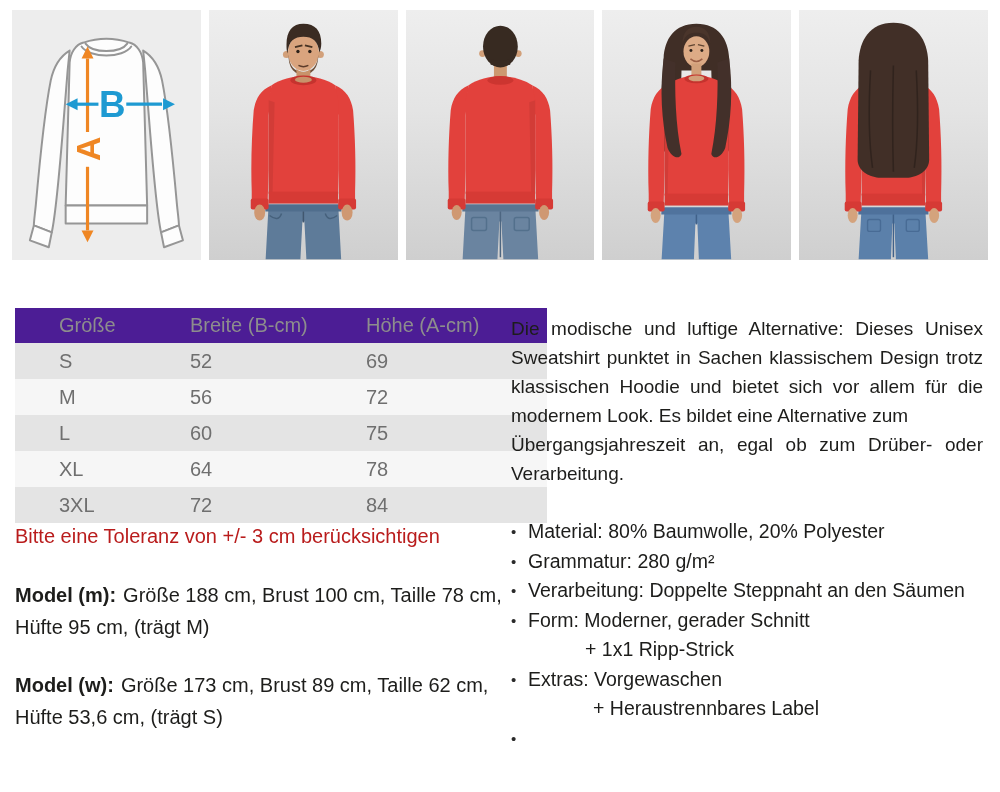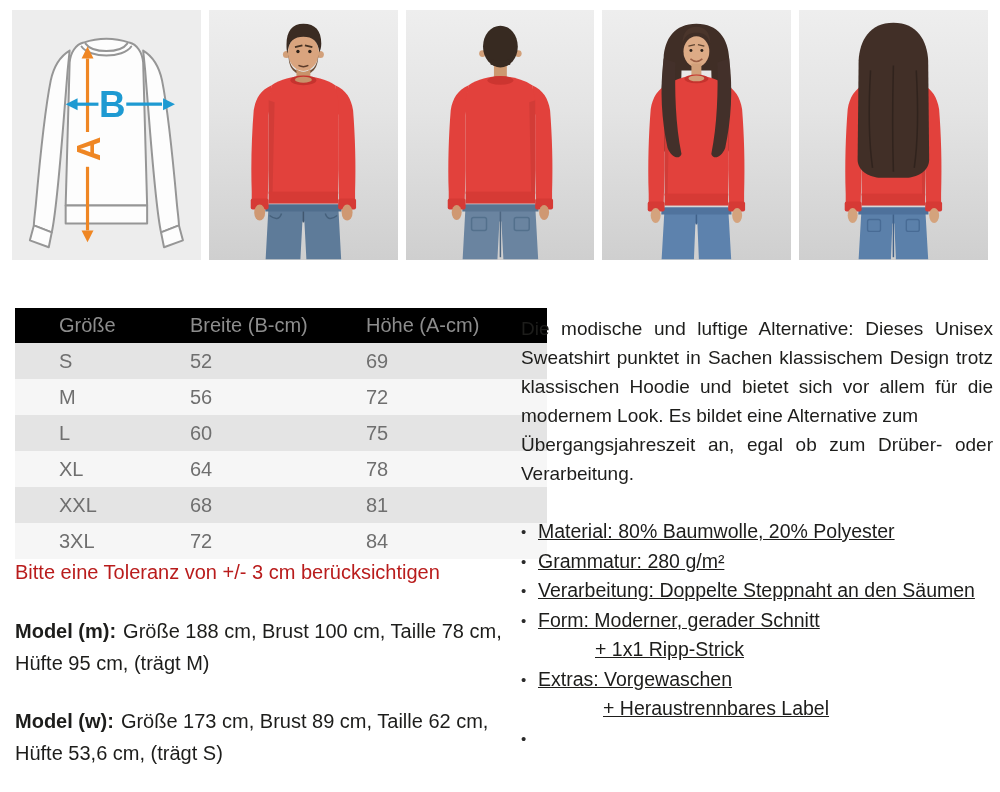--- a/index.html
+++ b/index.html
@@ -10,46 +10,46 @@
   }
   
   .top-row{display:flex;gap:8px;margin:10px 12px 0 12px;height:250px;}
   .tile{flex:1 1 0;height:250px;overflow:hidden;}
   .tile svg{width:100%;height:100%;display:block;}
   .diagram-tile{background:#ededed;}
   .photo-tile{background:linear-gradient(180deg,#eeeeee 0%,#e4e4e4 40%,#cfcfcf 100%);}
   
   .content{display:flex;margin:48px 0 0 15px;}
   .left-col{width:488px;flex:0 0 488px;}
-  .right-col{width:472px;flex:0 0 472px;margin-left:18px;padding-top:6px;}
+  .right-col{width:472px;flex:0 0 472px;margin-left:8px;padding-top:6px;}
   
   table.size{border-collapse:collapse;width:488px;font-size:20px;table-layout:fixed;}
   table.size th,table.size td{font-weight:normal;text-align:left;padding:0;height:36px;}
   table.size th{height:35px;color:#8d8d8d;}
   table.size td{color:#6f6f6f;}
   .cc1{width:131px;padding-left:44px !important;}
   .cc2{width:176px;}
   .cc3{width:181px;}
-  thead tr{background:#000000;}
+  thead tr{background:#4c1d95;}
   tbody tr:nth-child(odd){background:#e4e4e4;}
   tbody tr:nth-child(even){background:#f6f6f6;}
   .tolerance{margin-top:2px;font-size:20px;color:#b91c1c;}
   .model-block{font-size:20px;line-height:32px;}
   .model-block.m1{margin-top:31px;}
   .model-block.m2{margin-top:26px;}
   .model-line{white-space:nowrap;}
   .model-line b{margin-right:7px;margin-top:26px;}
   
   .dline{font-size:19px;line-height:29px;height:29px;white-space:nowrap;}
   .dline.j{text-align:justify;text-align-last:justify;}
   
   .features{list-style:none;margin:29px 0 0 0;padding:0;}
   .feat{display:flex;font-size:19.5px;line-height:29.5px;}
   .feat .bullet{flex:0 0 17px;font-size:15px;color:#2a2a2a;line-height:29.5px;}
-  .feat .ftext{white-space:pre;text-decoration:underline;}
+  .feat .ftext{white-space:pre;}
   .feat.extra-a{padding-left:74px;}
   .feat.extra-b{padding-left:82px;align-items:center;}
 </style>
 </head>
 <body>
 
 <div class="top-row">
 
   <div class="tile diagram-tile">
     <svg viewBox="0 0 190 250">
@@ -253,25 +253,20 @@
           <td class="cc1">L</td>
           <td class="cc2">60</td>
           <td class="cc3">75</td>
         </tr>
         <tr>
           <td class="cc1">XL</td>
           <td class="cc2">64</td>
           <td class="cc3">78</td>
         </tr>
         <tr>
-          <td class="cc1">XXL</td>
-          <td class="cc2">68</td>
-          <td class="cc3">81</td>
-        </tr>
-        <tr>
           <td class="cc1">3XL</td>
           <td class="cc2">72</td>
           <td class="cc3">84</td>
         </tr>
       </tbody>
     </table>
 
     <div class="tolerance">Bitte eine Toleranz von +/- 3 cm berücksichtigen</div>
 
     <div class="model-block m1">

